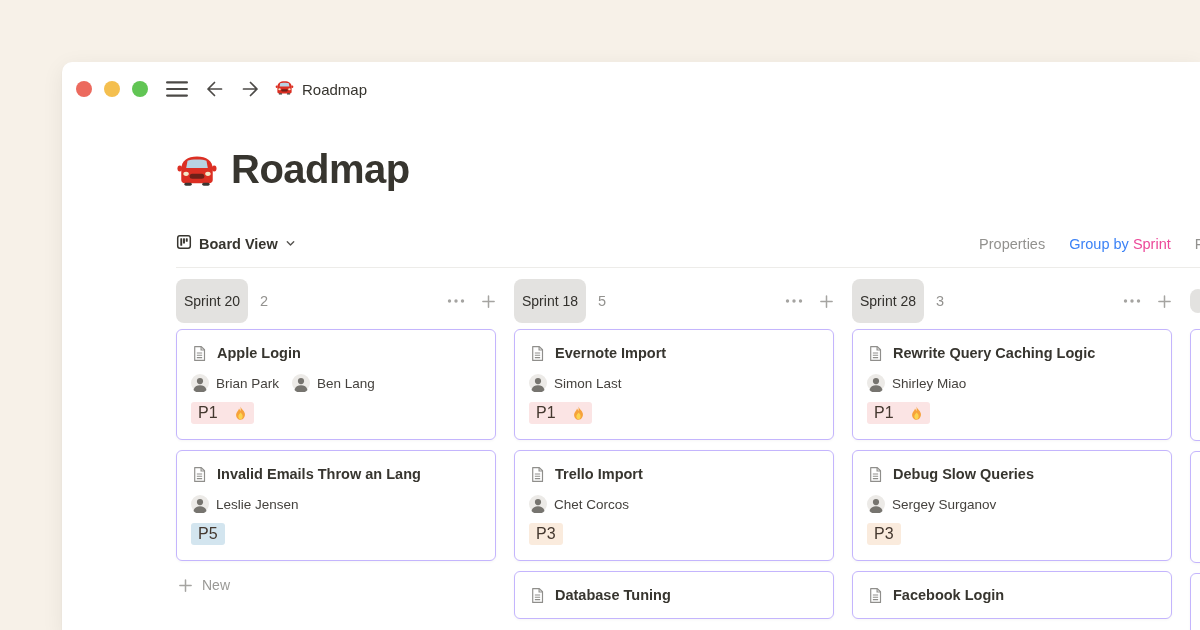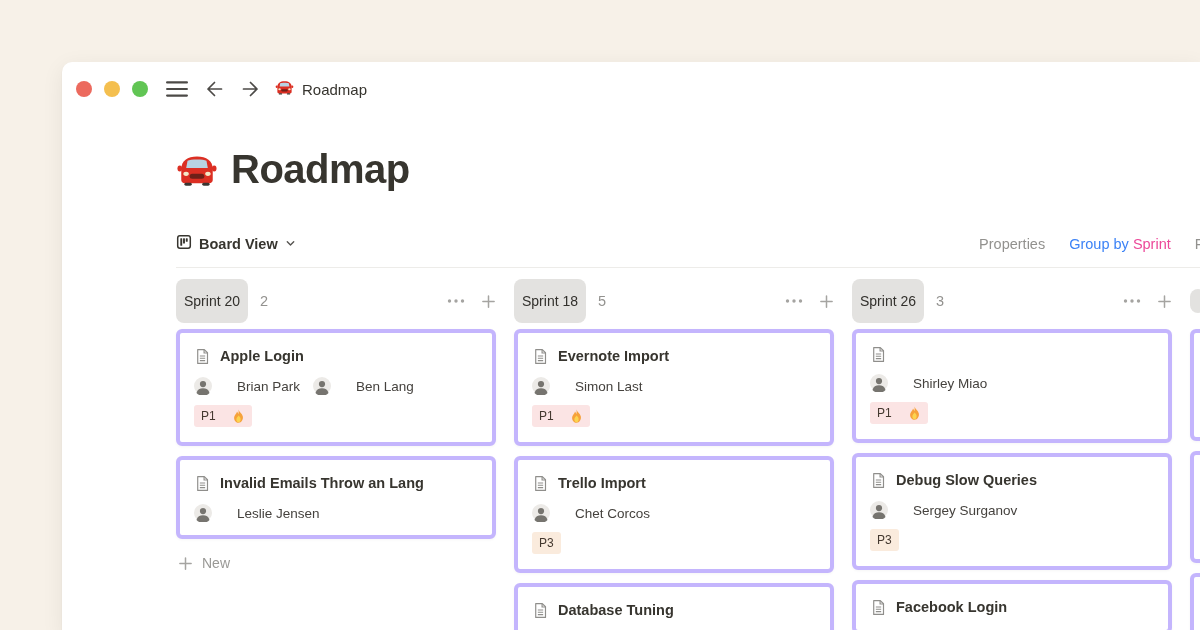--- a/index.html
+++ b/index.html
@@ -40,32 +40,32 @@
 
   
   .board { display:flex; gap:18px; margin-top:20px; }
   .col { width:320px; flex:none; }
   .col-head { display:flex; align-items:center; height:26px; }
   .pill { background:#E3E2E0; border-radius:8px; padding:12px 8px; font-size:14px; line-height:20px;
           color:#32302C; cursor:pointer; min-width:16px; min-height:24px; }
   .count { margin-left:12px; color:#93928F; font-size:14.5px; }
   .head-actions { margin-left:auto; display:flex; gap:16px; align-items:center; }
   .cards { margin-top:15px; display:flex; flex-direction:column; gap:10px; }
-  .card { background:#fff; border:4px solid #c4b5fd; border-radius:6px; padding:13px 14px;
+  .card { background:#fff; border:1px solid #c4b5fd; border-radius:6px; padding:13px 14px;
           box-shadow:0 1px 3px rgba(0,0,0,.04); cursor:pointer; }
   .card.empty { min-height:112px; }
   .card-title-row { display:flex; align-items:center; gap:9px; }
   .doc-ic svg { width:17px; height:17px; display:block; }
   .card-title { font-size:14.5px; font-weight:600; color:#37352F; line-height:20px; }
   .assignees { display:flex; gap:13px; margin-top:11px; flex-wrap:wrap; }
   .assignee { display:flex; align-items:center; gap:7px; }
   .avatar svg { width:18px; height:18px; display:block; }
-  .a-name { font-size:13.5px; color:#45423E;margin-left:18px; }
+  .a-name { font-size:13.5px; color:#45423E; }
   .badge-row { margin-top:10px; height:24px; }
-  .badge { display:inline-flex; align-items:center; gap:16px; font-size:12px; line-height:18px;
+  .badge { display:inline-flex; align-items:center; gap:16px; font-size:16px; line-height:18px;
            padding:2px 7px; border-radius:3px; color:#44382F; }
   .flame svg { width:13px; height:15px; display:block; }
   .new-btn { display:flex; align-items:center; gap:9px; color:#9A9996; font-size:14px;
              margin-top:16px; padding-left:2px; cursor:pointer; }
   .new-btn svg { display:block; }
 </style>
 </head>
 <body>
 
 <div class="window">
@@ -236,20 +236,23 @@
                   <span class="avatar">
                     <svg viewBox="0 0 18 18">
                       <circle cx="9" cy="9" r="9" fill="#ECEAE7"></circle>
                       <circle cx="9" cy="7.1" r="3.1" fill="#76746F"></circle>
                       <path d="M2.5 16 C3.3 12.6 5.9 11.2 9 11.2 C12.1 11.2 14.7 12.6 15.5 16 A9 9 0 0 1 2.5 16 Z" fill="#76746F"></path>
                     </svg>
                   </span>
                   <span class="a-name">Leslie Jensen</span>
                 </span>
               </div>
+              <div class="badge-row"><span class="badge" style="background: rgb(211, 229, 239);">
+                  <span>P5</span>
+                </span></div>
             </div>
           </div>
           <div class="new-btn">
             <span class="np">
               <svg width="15" height="15" viewBox="0 0 16 16">
                 <path d="M8 2 V14 M2 8 H14" stroke="#A5A4A1" stroke-width="1.6" stroke-linecap="round" fill="none"></path>
               </svg>
             </span>
             <span>New</span>
           </div>
@@ -343,21 +346,21 @@
                     <path d="M5.5 7.5 h5 M5.5 9.7 h5 M5.5 11.9 h5" stroke="#8F8E8B" stroke-width="1"></path>
                   </svg>
                 </span>
                 <span class="card-title">Database Tuning</span>
               </div>
             </div>
           </div>
         </div>
         <div class="col">
           <div class="col-head">
-            <span class="pill">Sprint 26</span>
+            <span class="pill">Sprint 28</span>
             <span class="count">3</span>
             <div class="head-actions">
               <span class="icon-btn">
                 <svg width="18" height="6" viewBox="0 0 18 6">
                   <circle cx="2.5" cy="3" r="1.7" fill="#A5A4A1"></circle>
                   <circle cx="9" cy="3" r="1.7" fill="#A5A4A1"></circle>
                   <circle cx="15.5" cy="3" r="1.7" fill="#A5A4A1"></circle>
                 </svg>
               </span>
               <span class="icon-btn">
@@ -370,20 +373,21 @@
           <div class="cards">
             <div class="card">
               <div class="card-title-row">
                 <span class="doc-ic">
                   <svg viewBox="0 0 16 16">
                     <path d="M3.5 1.5 h6.2 l3 3 v10 h-9.2 z" fill="#fff" stroke="#8F8E8B" stroke-width="1.1" stroke-linejoin="round"></path>
                     <path d="M9.5 1.7 v3 h3" fill="none" stroke="#8F8E8B" stroke-width="1.1"></path>
                     <path d="M5.5 7.5 h5 M5.5 9.7 h5 M5.5 11.9 h5" stroke="#8F8E8B" stroke-width="1"></path>
                   </svg>
                 </span>
+                <span class="card-title">Rewrite Query Caching Logic</span>
               </div>
               <div class="assignees">
                 <span class="assignee">
                   <span class="avatar">
                     <svg viewBox="0 0 18 18">
                       <circle cx="9" cy="9" r="9" fill="#ECEAE7"></circle>
                       <circle cx="9" cy="7.1" r="3.1" fill="#76746F"></circle>
                       <path d="M2.5 16 C3.3 12.6 5.9 11.2 9 11.2 C12.1 11.2 14.7 12.6 15.5 16 A9 9 0 0 1 2.5 16 Z" fill="#76746F"></path>
                     </svg>
                   </span>

